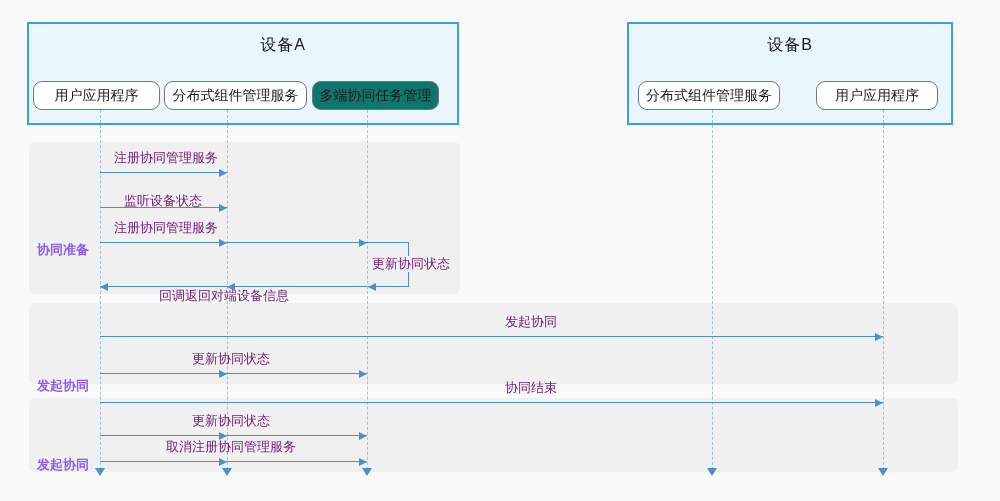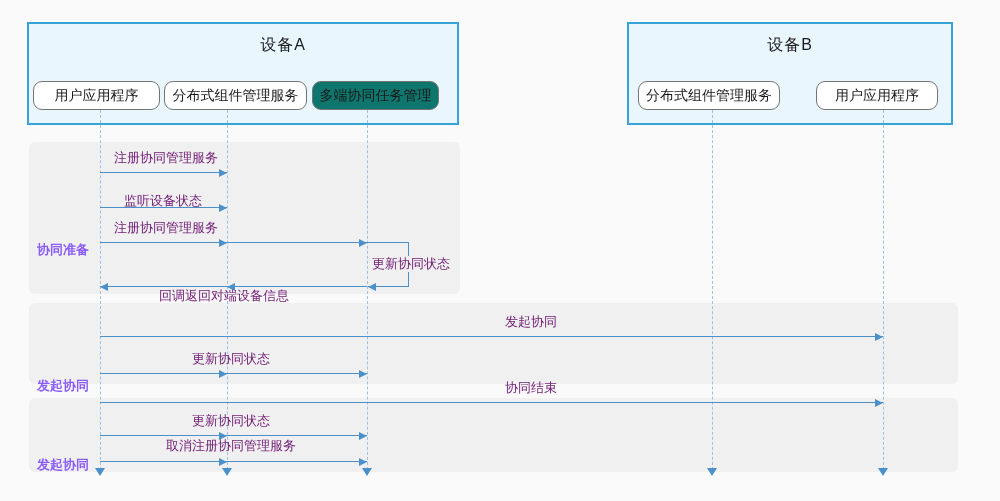--- a/index.html
+++ b/index.html
@@ -79,14 +79,14 @@
     <div class="msg-line" style="left: 100px; top: 402px; width: 783px;"></div>
     <div class="tri-right" style="left: 875px; top: 399px;"></div>
     <div class="msg-label" style="left: 531px; top: 380px;">协同结束</div>
     <div class="msg-line" style="left: 100px; top: 435px; width: 267px;"></div>
     <div class="tri-right" style="left: 219px; top: 432px;"></div>
     <div class="tri-right" style="left: 359px; top: 432px;"></div>
     <div class="msg-label" style="left: 231px; top: 413px;">更新协同状态</div>
     <div class="msg-line" style="left: 100px; top: 461px; width: 267px;"></div>
     <div class="tri-right" style="left: 219px; top: 458px;"></div>
     <div class="tri-right" style="left: 359px; top: 458px;"></div>
-    <div class="msg-label" style="left: 231px; top: 439px; font-family: Liberation Mono, monospace;">取消注册协同管理服务</div>
+    <div class="msg-label" style="left: 231px; top: 439px;">取消注册协同管理服务</div>
   </div>
 
 </body></html>

